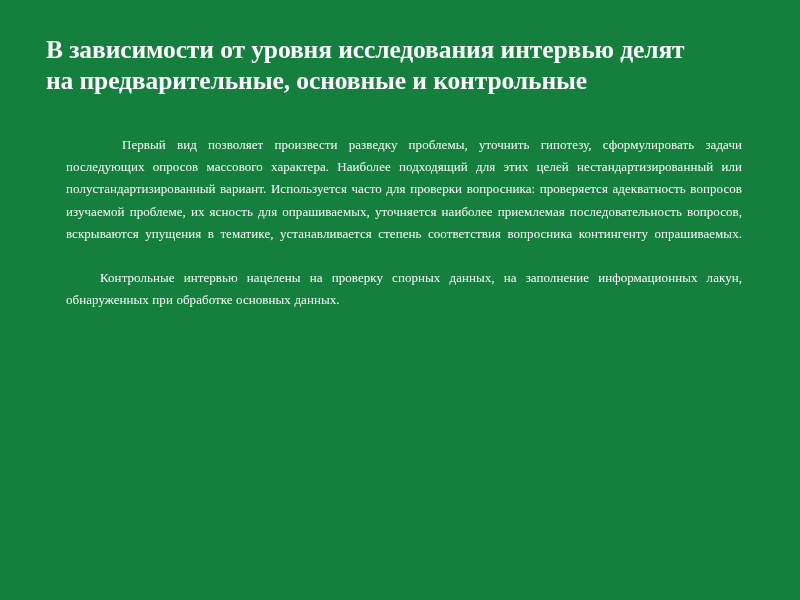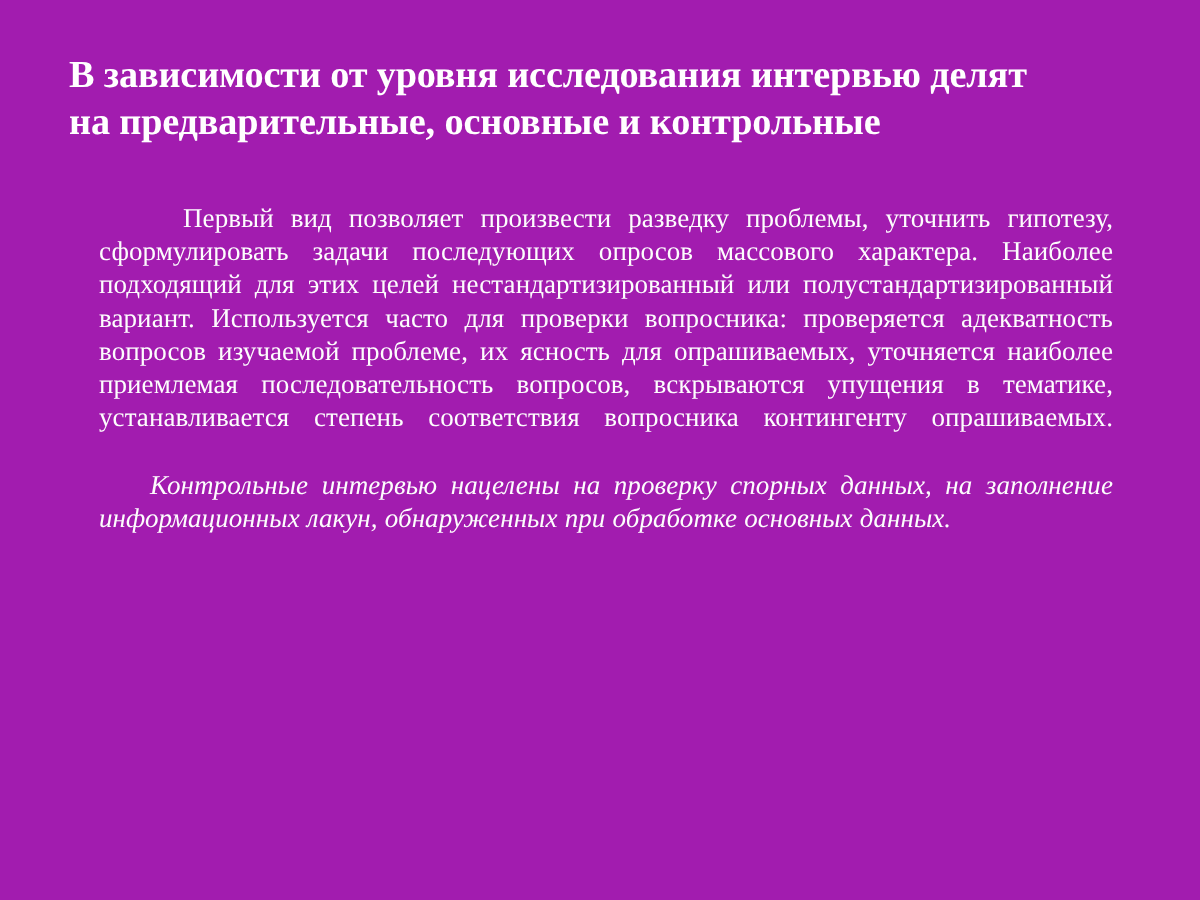--- a/index.html
+++ b/index.html
@@ -48,45 +48,45 @@
   .body-block {
     position: absolute;
     left: 66px;
     top: 134px;
     width: 676px;
   }
 
   .para {
     margin: 0;
     font-family: "Liberation Serif", "DejaVu Serif", serif;
-    font-size: 18px;
+    font-size: 13px;
     line-height: 22.2px;
     color: #fdfdfd;
     text-align: justify;
     text-justify: inter-word;
     letter-spacing: 0.05px;
     word-spacing: 0.2px;
   }
 
   .para.indent-lg { text-indent: 56px; }
   .para.indent-md { text-indent: 54px; }
-  .para.indent-sm { text-indent: 34px; font-style: italic; }
+  .para.indent-sm { text-indent: 34px; }
 
   
   .para::after {
     content: "";
     display: inline-block;
     width: 100%;
   }
   .para.no-stretch::after { display: none; }
 </style>
 </head>
 <body>
 
-<div class="slide" style="background: #a21caf;">
+<div class="slide" style="background: #15803d;">
 
   <div class="title-block">
     <h1 class="slide-title">В зависимости от уровня исследования интервью делят
 на предварительные, основные и контрольные</h1>
   </div>
 
   <div class="body-block">
 
     <p class="para indent-lg">Первый вид позволяет произвести разведку проблемы, уточнить гипотезу, сформулировать задачи последующих опросов массового характера. Наиболее подходящий для этих целей нестандартизированный или полустандартизированный вариант. Используется часто для проверки вопросника: проверяется адекватность вопросов изучаемой проблеме, их ясность для опрашиваемых, уточняется наиболее приемлемая последовательность вопросов, вскрываются упущения в тематике, устанавливается степень соответствия вопросника  контингенту опрашиваемых.</p>
 

